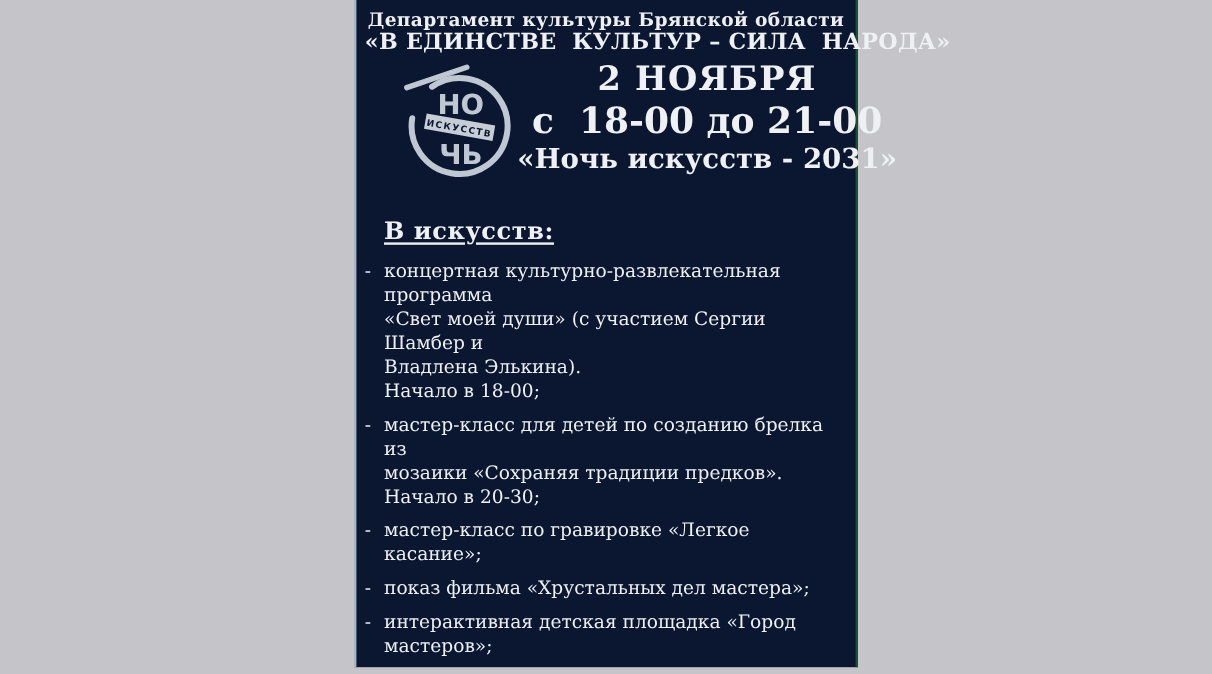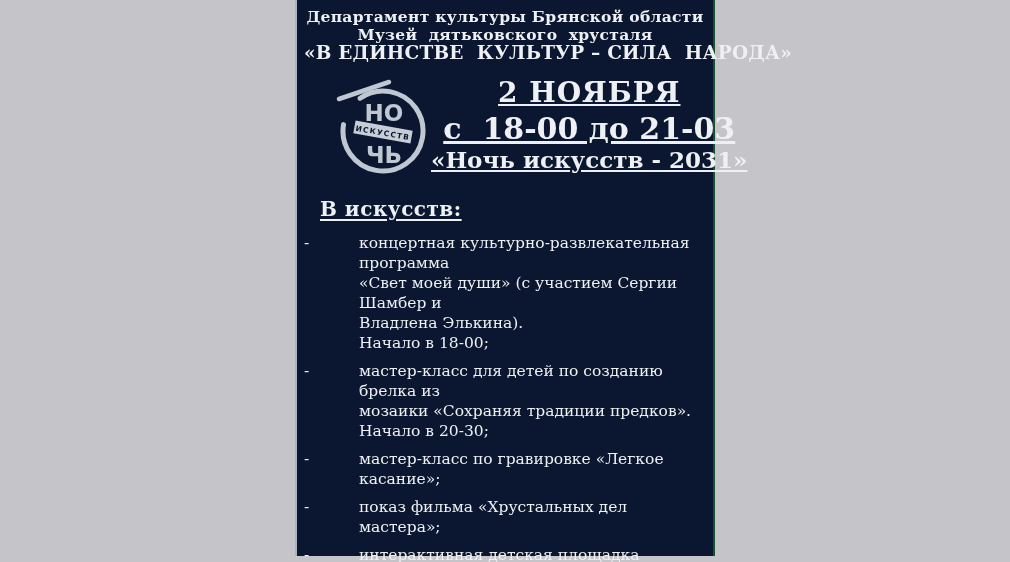--- a/index.html
+++ b/index.html
@@ -39,24 +39,23 @@
     margin-top: 0;
     text-align: center;
     font-weight: bold;
     font-size: 18.5px;
     line-height: 20px;
     white-space: pre;
     letter-spacing: 0.2px;
   }
   .hero-row {
     display: flex;
-    align-items: center;
+    align-items: flex-start;
     margin-top: 4px;
     height: 116px;
-    text-decoration: underline;
   }
   .logo-box {
     flex: none;
     width: 96px;
     height: 96px;
     margin-left: 31px;
     margin-top: 3px;
   }
   .date-col {
     flex: 1;
@@ -112,56 +111,54 @@
   }
   .dash {
     flex: none;
     width: 16px;
     text-align: left;
   }
   .item-text {
     flex: 1;
     white-space: pre-wrap;
     padding-right: 6px;
-    margin-left: 39px;
   }
   .logo-letter {
     font-family: "DejaVu Sans", "Liberation Sans", sans-serif;
     font-weight: bold;
   }
 </style>
 </head>
 <body>
 
 <div class="page">
   <div class="poster">
 
     <div class="org-line">Департамент культуры Брянской области</div>
-    <div class="org-line">Музей  дятьковского  хрусталя</div>
 
     <div class="slogan">«В ЕДИНСТВЕ  КУЛЬТУР – СИЛА  НАРОДА»</div>
 
     <div class="hero-row">
       <div class="logo-box">
         <svg width="96" height="96" viewBox="0 0 96 96">
 
           <circle cx="48" cy="52" r="40" fill="none" stroke="#bfc8d2" stroke-width="5" stroke-linecap="round" stroke-dasharray="219 32.3" transform="rotate(-125 48 52)"></circle>
 
           <line x1="4" y1="20" x2="54" y2="3" stroke="#bfc8d2" stroke-width="4.5" stroke-linecap="round"></line>
           <text x="49" y="42" text-anchor="middle" class="logo-letter" font-size="23" fill="#bfc8d2">НО</text>
           <g transform="rotate(10 48 53)">
             <rect x="19" y="46.5" width="58" height="13" fill="#c6cdd6"></rect>
             <text x="48" y="56.5" text-anchor="middle" class="logo-letter" font-size="7.5" letter-spacing="1.2" fill="#0b1731">ИСКУССТВ</text>
           </g>
           <text x="49" y="84" text-anchor="middle" class="logo-letter" font-size="23" fill="#bfc8d2">ЧЬ</text>
         </svg>
       </div>
       <div class="date-col">
         <div class="date-line">2 НОЯБРЯ</div>
-        <div class="time-line">с  18-00 до 21-03</div>
+        <div class="time-line">с  18-00 до 21-00</div>
         <div class="event-title">«Ночь искусств - 2031»</div>
       </div>
     </div>
 
     <div class="program-heading">В искусств:</div>
 
     <div class="program-list">
       <div class="program-item">
         <span class="dash">-</span>
         <span class="item-text">концертная культурно-развлекательная программа

